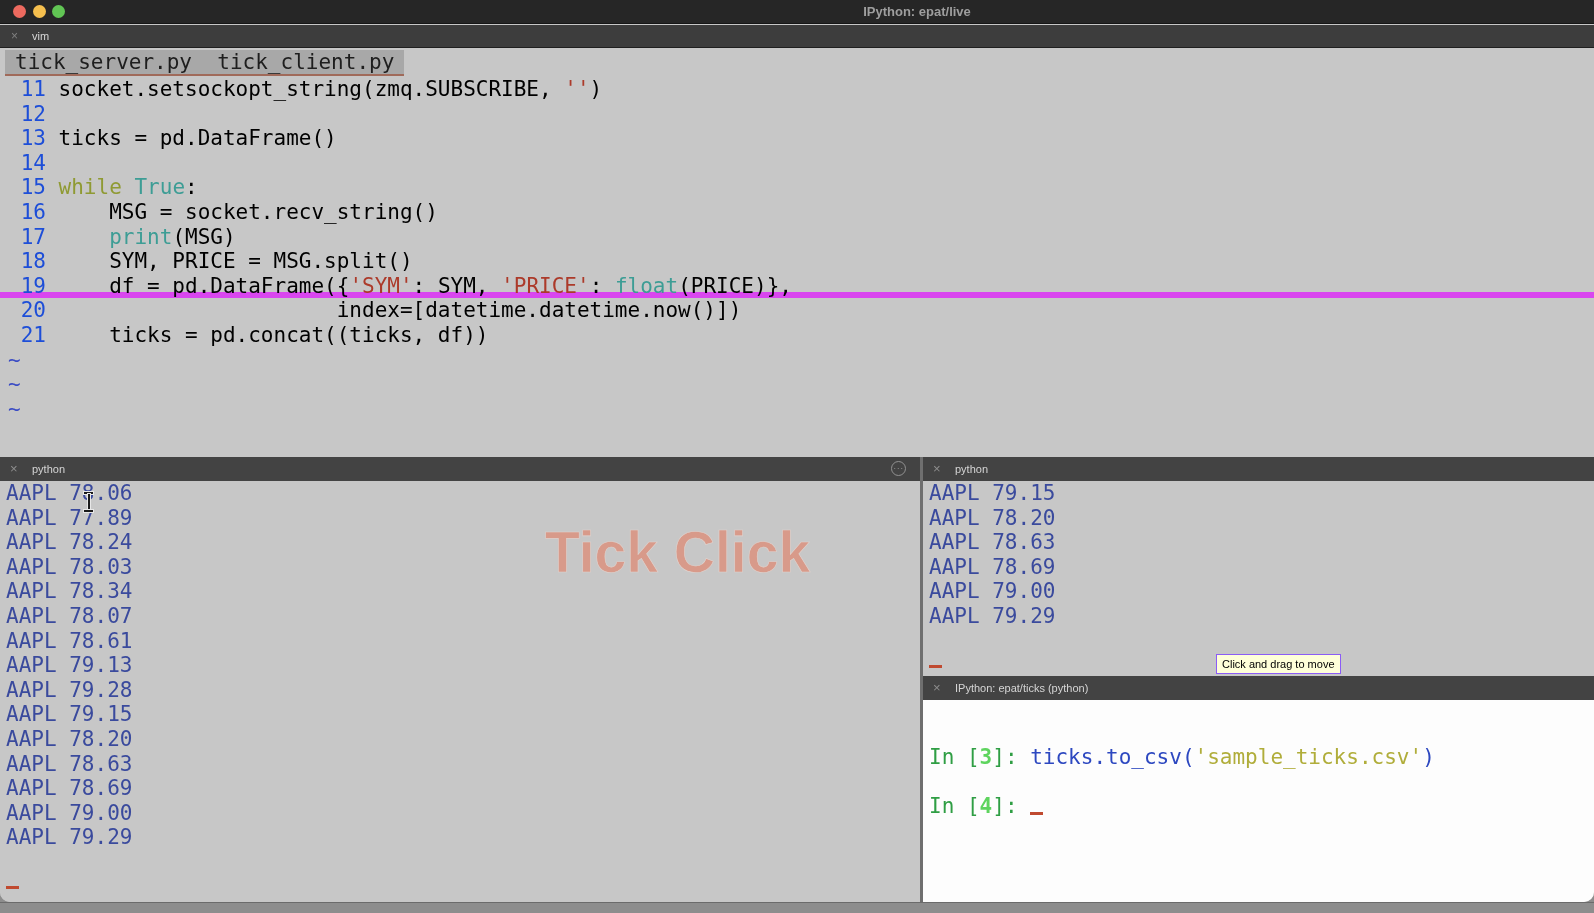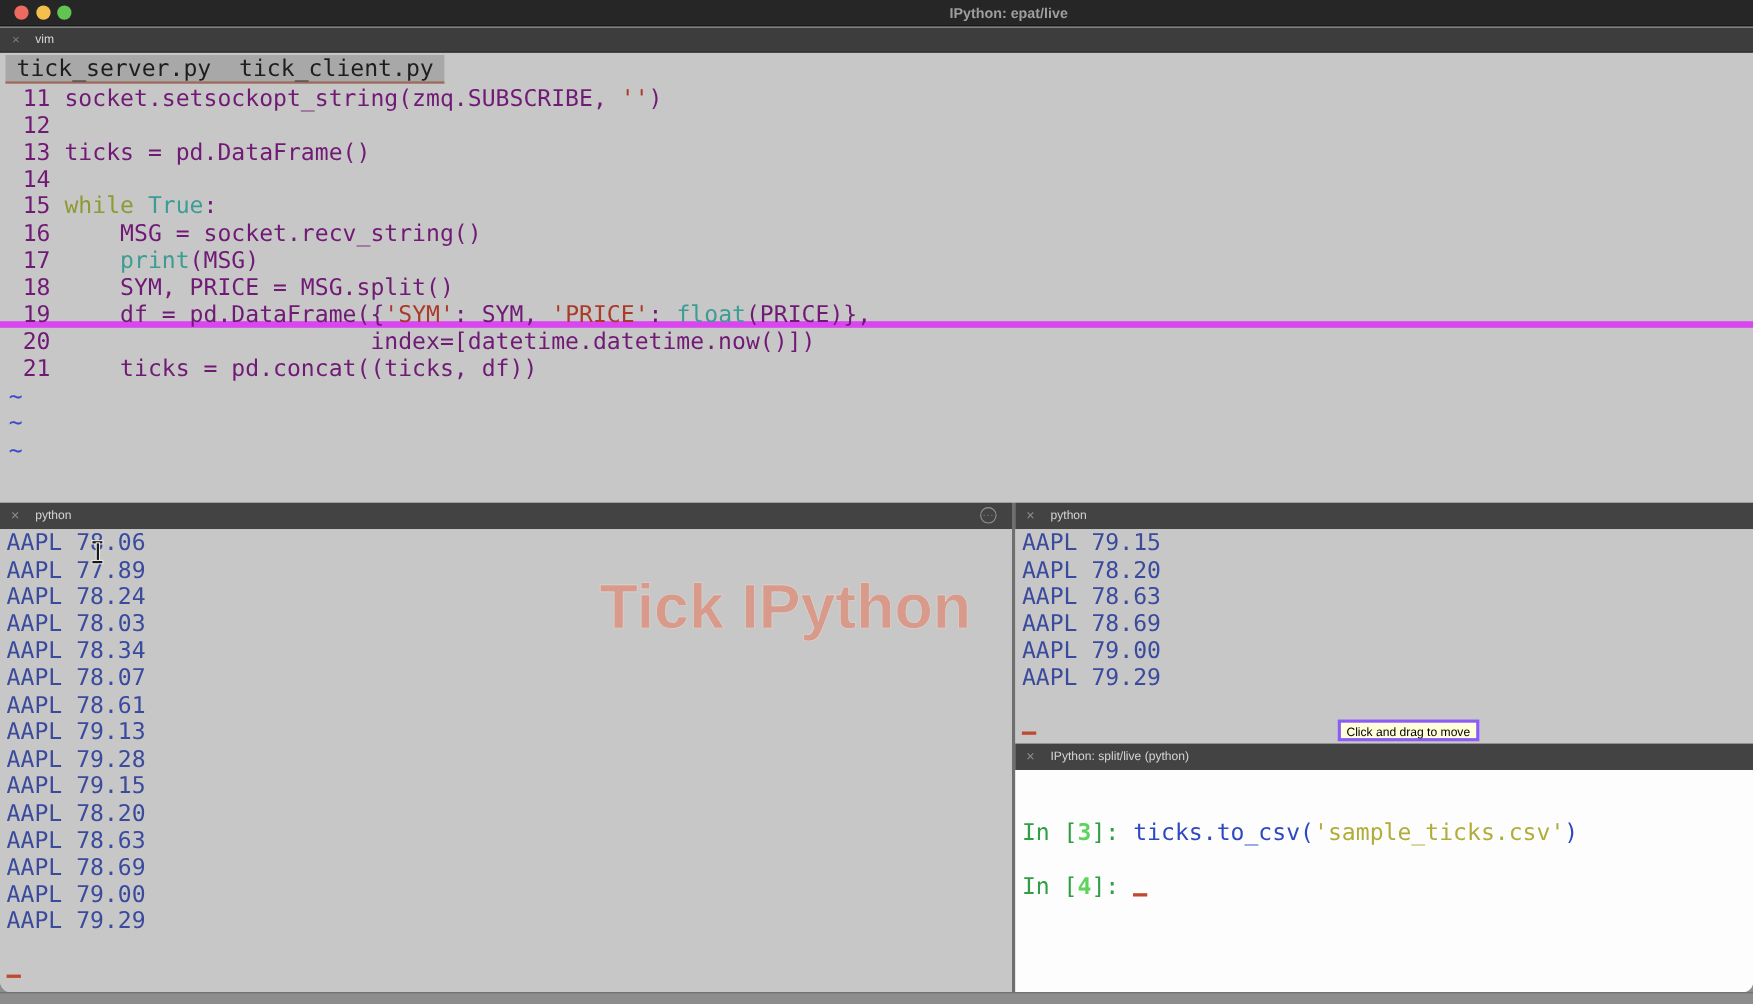--- a/index.html
+++ b/index.html
@@ -41,22 +41,22 @@
   .tabline .inactive-block { background:#a8a8a8; margin-left:5px; padding:0 10px;
     border-bottom:2px solid #a06a5a; display:flex; align-items:center; }
   .tabline .tab { font-family:"DejaVu Sans Mono", monospace; font-size:21px; color:#1e1e1e; white-space:pre; cursor:default; }
   .tabline .tab.active { color:#bf392a; font-weight:bold; background:transparent;
     margin-left:12px; border-bottom:2px dotted #bf392a; display:flex; align-items:center; }
   .tabline .blue-fill { flex:1; background:#35459b; margin-left:10px; margin-top:2px; margin-bottom:1px; }
 
   .vim-code { position:absolute; left:0; top:29px; width:100%; }
   .code-line { padding-left:8px; height:24.6px; }
   .code-line.cursorline { border-bottom:6px solid #d946ef; height:24.6px; }
-  .seg-code { color:#701a75; }
-  .seg-lnum { color:#701a75;margin-top:24px; }
+  .seg-code { color:#000000; }
+  .seg-lnum { color:#1d4ed8;margin-top:24px; }
   .seg-kw { color:#8f9a33; }
   .seg-builtin { color:#3d9d95; }
   .seg-str { color:#ac3a2a; }
   .tilde-line { padding-left:8px; height:24.6px; color:#3a4bc4; }
 
   
   .pane-header { position:absolute; height:24px; background:#434343; }
   .pane-header .close-x { position:absolute; left:10px; top:4px; color:#8e8e8e; font-size:13px; }
   .pane-header .ph-label { position:absolute; left:32px; top:6px; color:#d5d5d5; font-size:11px; }
   .menu-circle { position:absolute; right:14px; top:4px; width:15px; height:15px;
@@ -78,21 +78,21 @@
   
   .ipy-line { padding-left:6px; height:24.6px; }
   .seg-prompt { color:#2f9e44; }
   .seg-promptnum { color:#5ed45e; font-weight:bold; }
   .seg-ipycode { color:#2d48c0; }
   .seg-ipystr { color:#b0ad3a; }
   .ipy-cursor { display:inline-block; width:13px; height:3px; background:#c04a30; vertical-align:baseline; margin-bottom:-2px; }
 
   
   .tooltip { position:absolute; left:1216px; top:654px; height:20px;
-    background:#ffffd9; border:3px solid #8b5cf6; color:#000; font-size:11px;
+    background:#ffffd9; border:1px solid #8b5cf6; color:#000; font-size:11px;
     line-height:18px; padding:0 5px; white-space:nowrap; z-index:30; }
 
   
   .ibeam { position:absolute; left:82px; top:492px; width:13px; height:20px; z-index:40; }
   .ibeam .stem { position:absolute; left:5.5px; top:2px; width:2px; height:16px; background:#1a1a1a; box-shadow:0 0 0 1px #e8e8e8; }
   .ibeam .cap-top { position:absolute; left:2px; top:0; width:9px; height:2px; background:#1a1a1a; box-shadow:0 0 0 1px #e8e8e8; }
   .ibeam .cap-bot { position:absolute; left:2px; top:18px; width:9px; height:2px; background:#1a1a1a; box-shadow:0 0 0 1px #e8e8e8; }
 </style>
 </head>
 <body>
@@ -123,34 +123,34 @@
       <div class="vim-code mono" id="vim-code"><div class="code-line"><span class="seg-lnum"> 11 </span><span class="seg-code">socket.setsockopt_string(zmq.SUBSCRIBE, </span><span class="seg-str">''</span><span class="seg-code">)</span></div><div class="code-line"><span class="seg-lnum"> 12 </span></div><div class="code-line"><span class="seg-lnum"> 13 </span><span class="seg-code">ticks = pd.DataFrame()</span></div><div class="code-line"><span class="seg-lnum"> 14 </span></div><div class="code-line"><span class="seg-lnum"> 15 </span><span class="seg-kw">while</span><span class="seg-code"> </span><span class="seg-builtin">True</span><span class="seg-code">:</span></div><div class="code-line"><span class="seg-lnum"> 16 </span><span class="seg-code">    MSG = socket.recv_string()</span></div><div class="code-line"><span class="seg-lnum"> 17 </span><span class="seg-code">    </span><span class="seg-builtin">print</span><span class="seg-code">(MSG)</span></div><div class="code-line"><span class="seg-lnum"> 18 </span><span class="seg-code">    SYM, PRICE = MSG.split()</span></div><div class="code-line cursorline"><span class="seg-lnum"> 19 </span><span class="seg-code">    df = pd.DataFrame({</span><span class="seg-str">'SYM'</span><span class="seg-code">: SYM, </span><span class="seg-str">'PRICE'</span><span class="seg-code">: </span><span class="seg-builtin">float</span><span class="seg-code">(PRICE)},</span></div><div class="code-line"><span class="seg-lnum"> 20 </span><span class="seg-code">                      index=[datetime.datetime.now()])</span></div><div class="code-line"><span class="seg-lnum"> 21 </span><span class="seg-code">    ticks = pd.concat((ticks, df))</span></div><div class="tilde-line mono">~</div><div class="tilde-line mono">~</div><div class="tilde-line mono">~</div></div>
     </div>
 
     <div class="pane-header" style="left:0; top:457px; width:920px;">
       <span class="close-x">×</span>
       <span class="ph-label">python</span>
       <span class="menu-circle">···</span>
     </div>
 
     <div class="left-pane-content mono" id="left-ticks"><div class="tick-line">AAPL 78.06</div><div class="tick-line">AAPL 77.89</div><div class="tick-line">AAPL 78.24</div><div class="tick-line">AAPL 78.03</div><div class="tick-line">AAPL 78.34</div><div class="tick-line">AAPL 78.07</div><div class="tick-line">AAPL 78.61</div><div class="tick-line">AAPL 79.13</div><div class="tick-line">AAPL 79.28</div><div class="tick-line">AAPL 79.15</div><div class="tick-line">AAPL 78.20</div><div class="tick-line">AAPL 78.63</div><div class="tick-line">AAPL 78.69</div><div class="tick-line">AAPL 79.00</div><div class="tick-line">AAPL 79.29</div><div class="tick-line"></div><div class="cursor-row"><span class="cursor-block"></span></div></div>
-    <div class="watermark">Tick IPython</div>
+    <div class="watermark">Tick Click</div>
 
     <div class="v-divider"></div>
 
     <div class="pane-header" style="left:923px; top:457px; width:671px;">
       <span class="close-x">×</span>
       <span class="ph-label">python</span>
     </div>
 
     <div class="right-top-content mono" id="right-ticks"><div class="tick-line">AAPL 79.15</div><div class="tick-line">AAPL 78.20</div><div class="tick-line">AAPL 78.63</div><div class="tick-line">AAPL 78.69</div><div class="tick-line">AAPL 79.00</div><div class="tick-line">AAPL 79.29</div><div class="tick-line"></div><div class="cursor-row"><span class="cursor-block"></span></div></div>
 
     <div class="pane-header" style="left:923px; top:676px; width:671px;">
       <span class="close-x">×</span>
-      <span class="ph-label">IPython: split/live (python)</span>
+      <span class="ph-label">IPython: epat/ticks (python)</span>
     </div>
 
     <div class="ipy-content mono" id="ipy-lines"><div class="ipy-line"></div><div class="ipy-line"><span class="seg-prompt">In [</span><span class="seg-promptnum">3</span><span class="seg-prompt">]: </span><span class="seg-ipycode">ticks.to_csv(</span><span class="seg-ipystr">'sample_ticks.csv'</span><span class="seg-ipycode">)</span></div><div class="ipy-line"></div><div class="ipy-line"><span class="seg-prompt">In [</span><span class="seg-promptnum">4</span><span class="seg-prompt">]: </span><span class="ipy-cursor"></span></div></div>
 
     <div class="tooltip">Click and drag to move</div>
 
     <div class="ibeam">
       <div class="cap-top"></div>
         <div class="stem"></div>
         <div class="cap-bot"></div>

